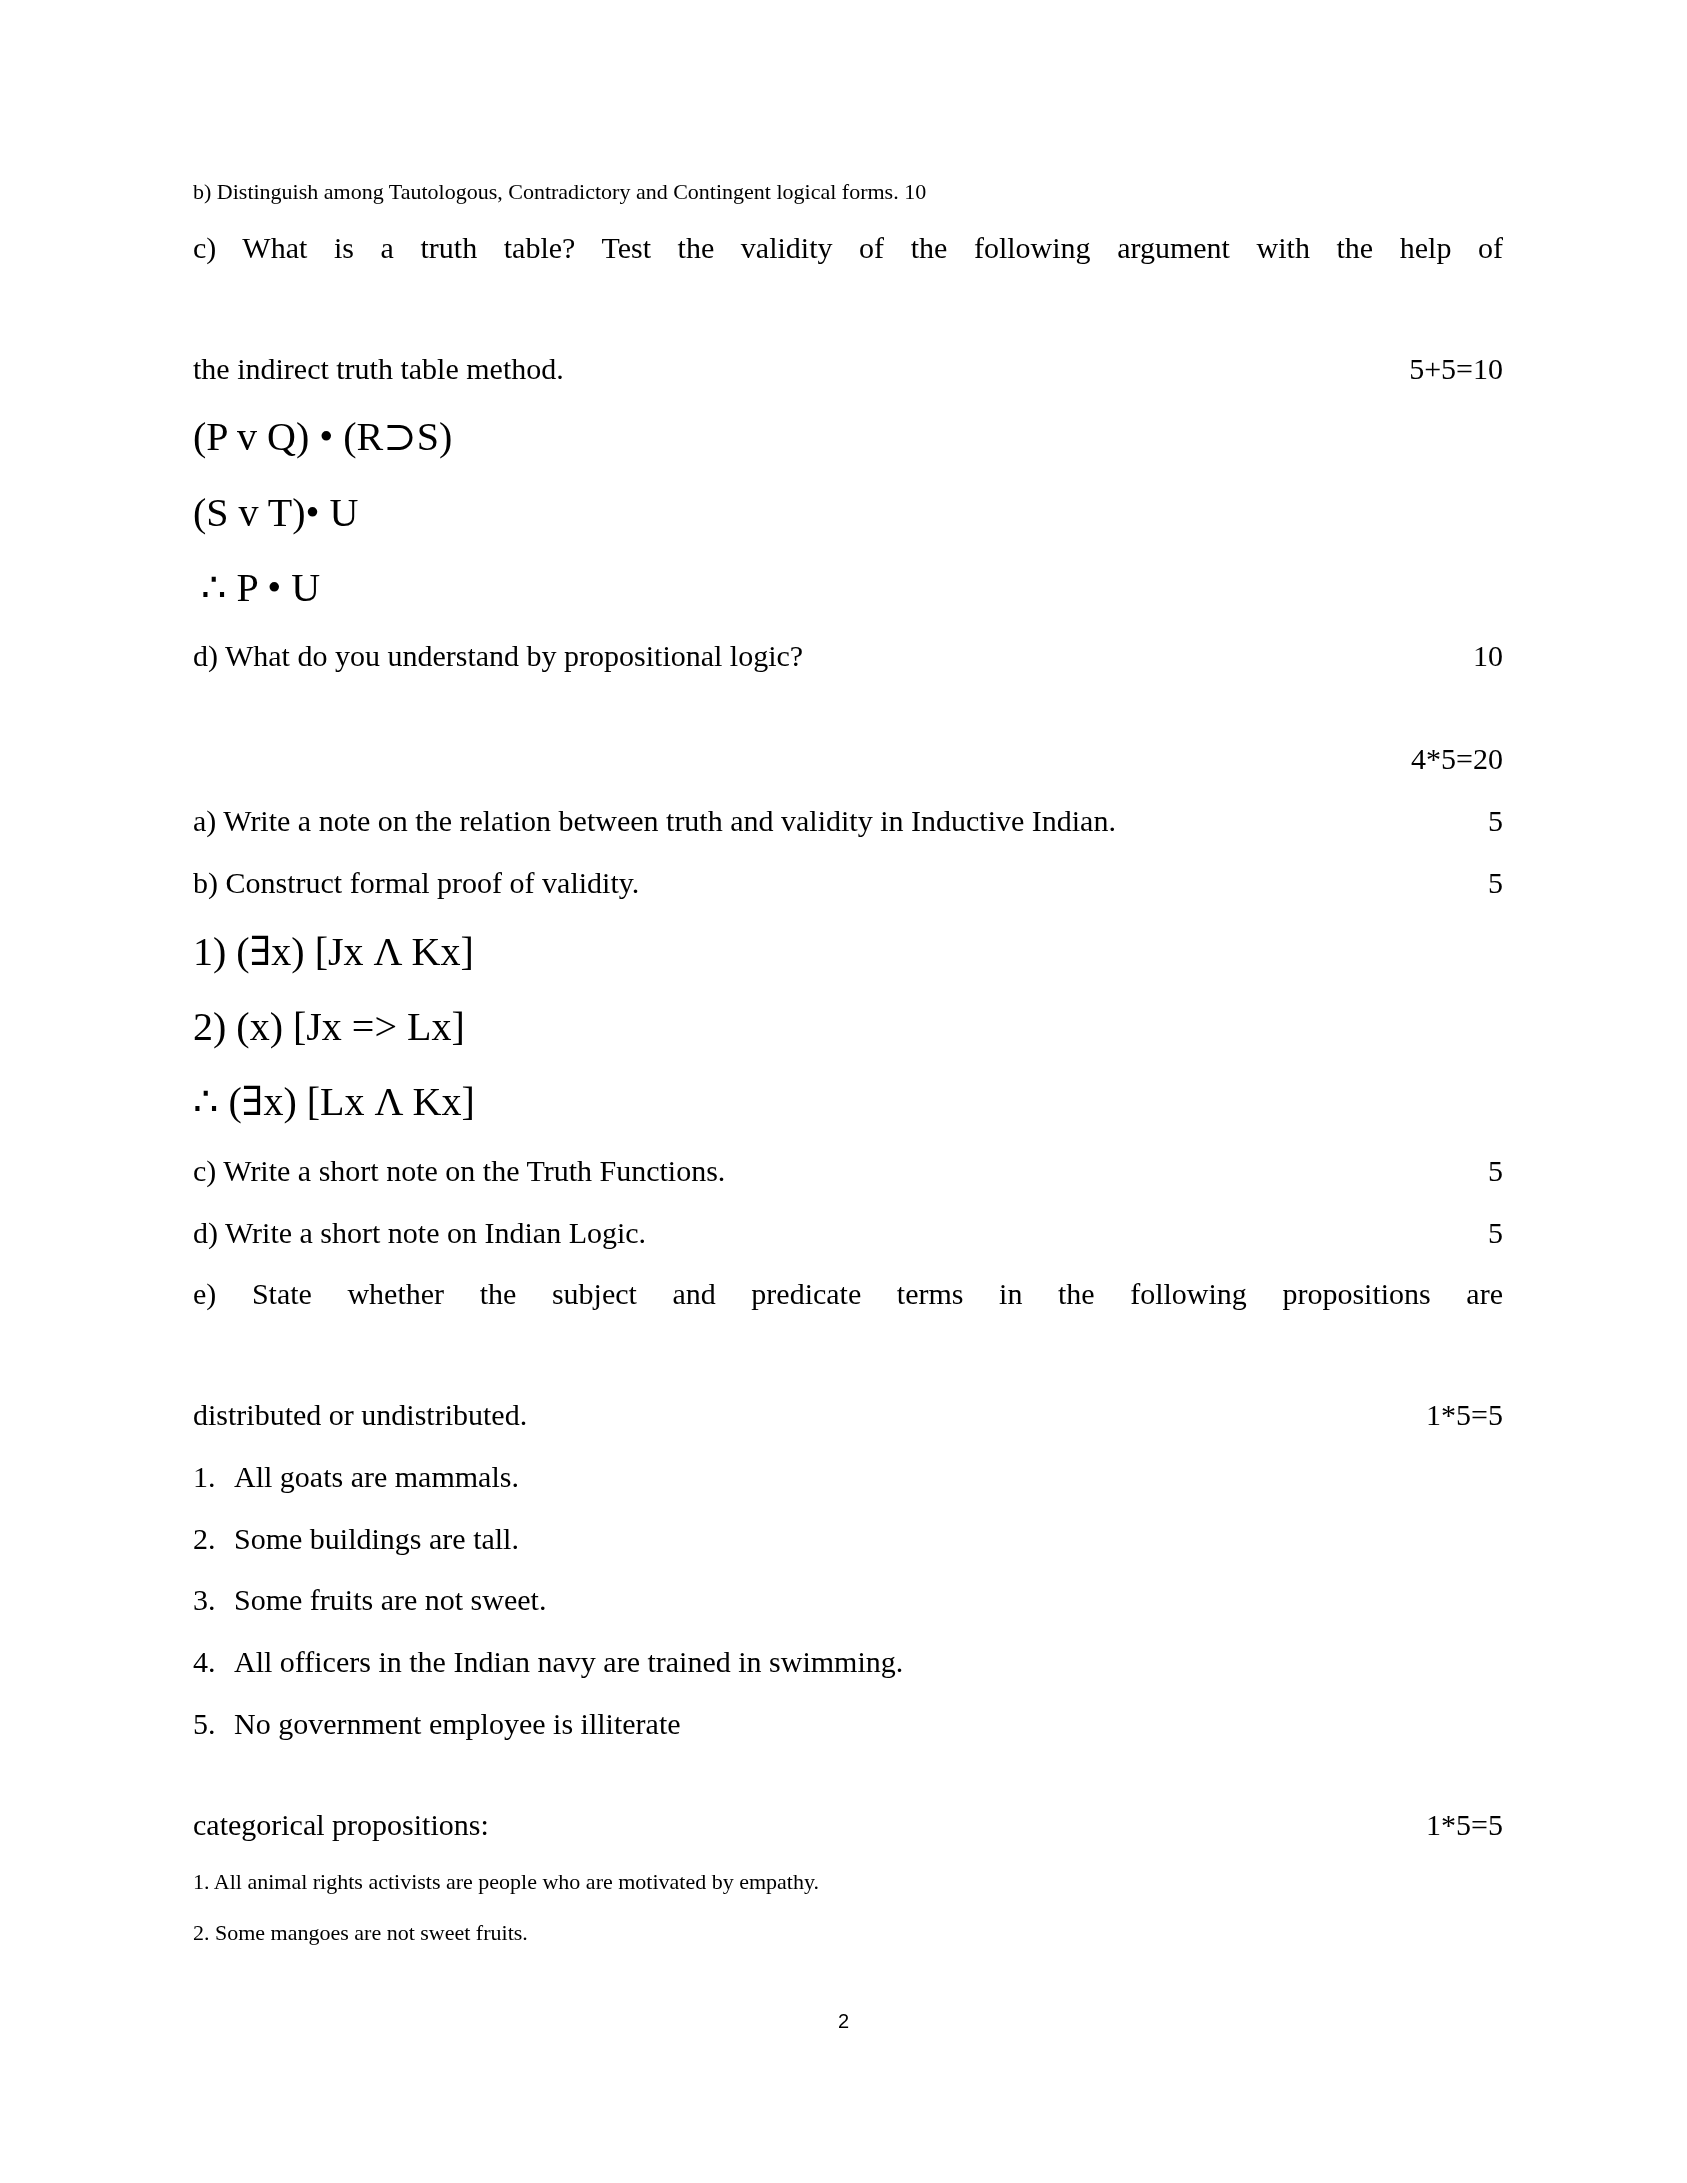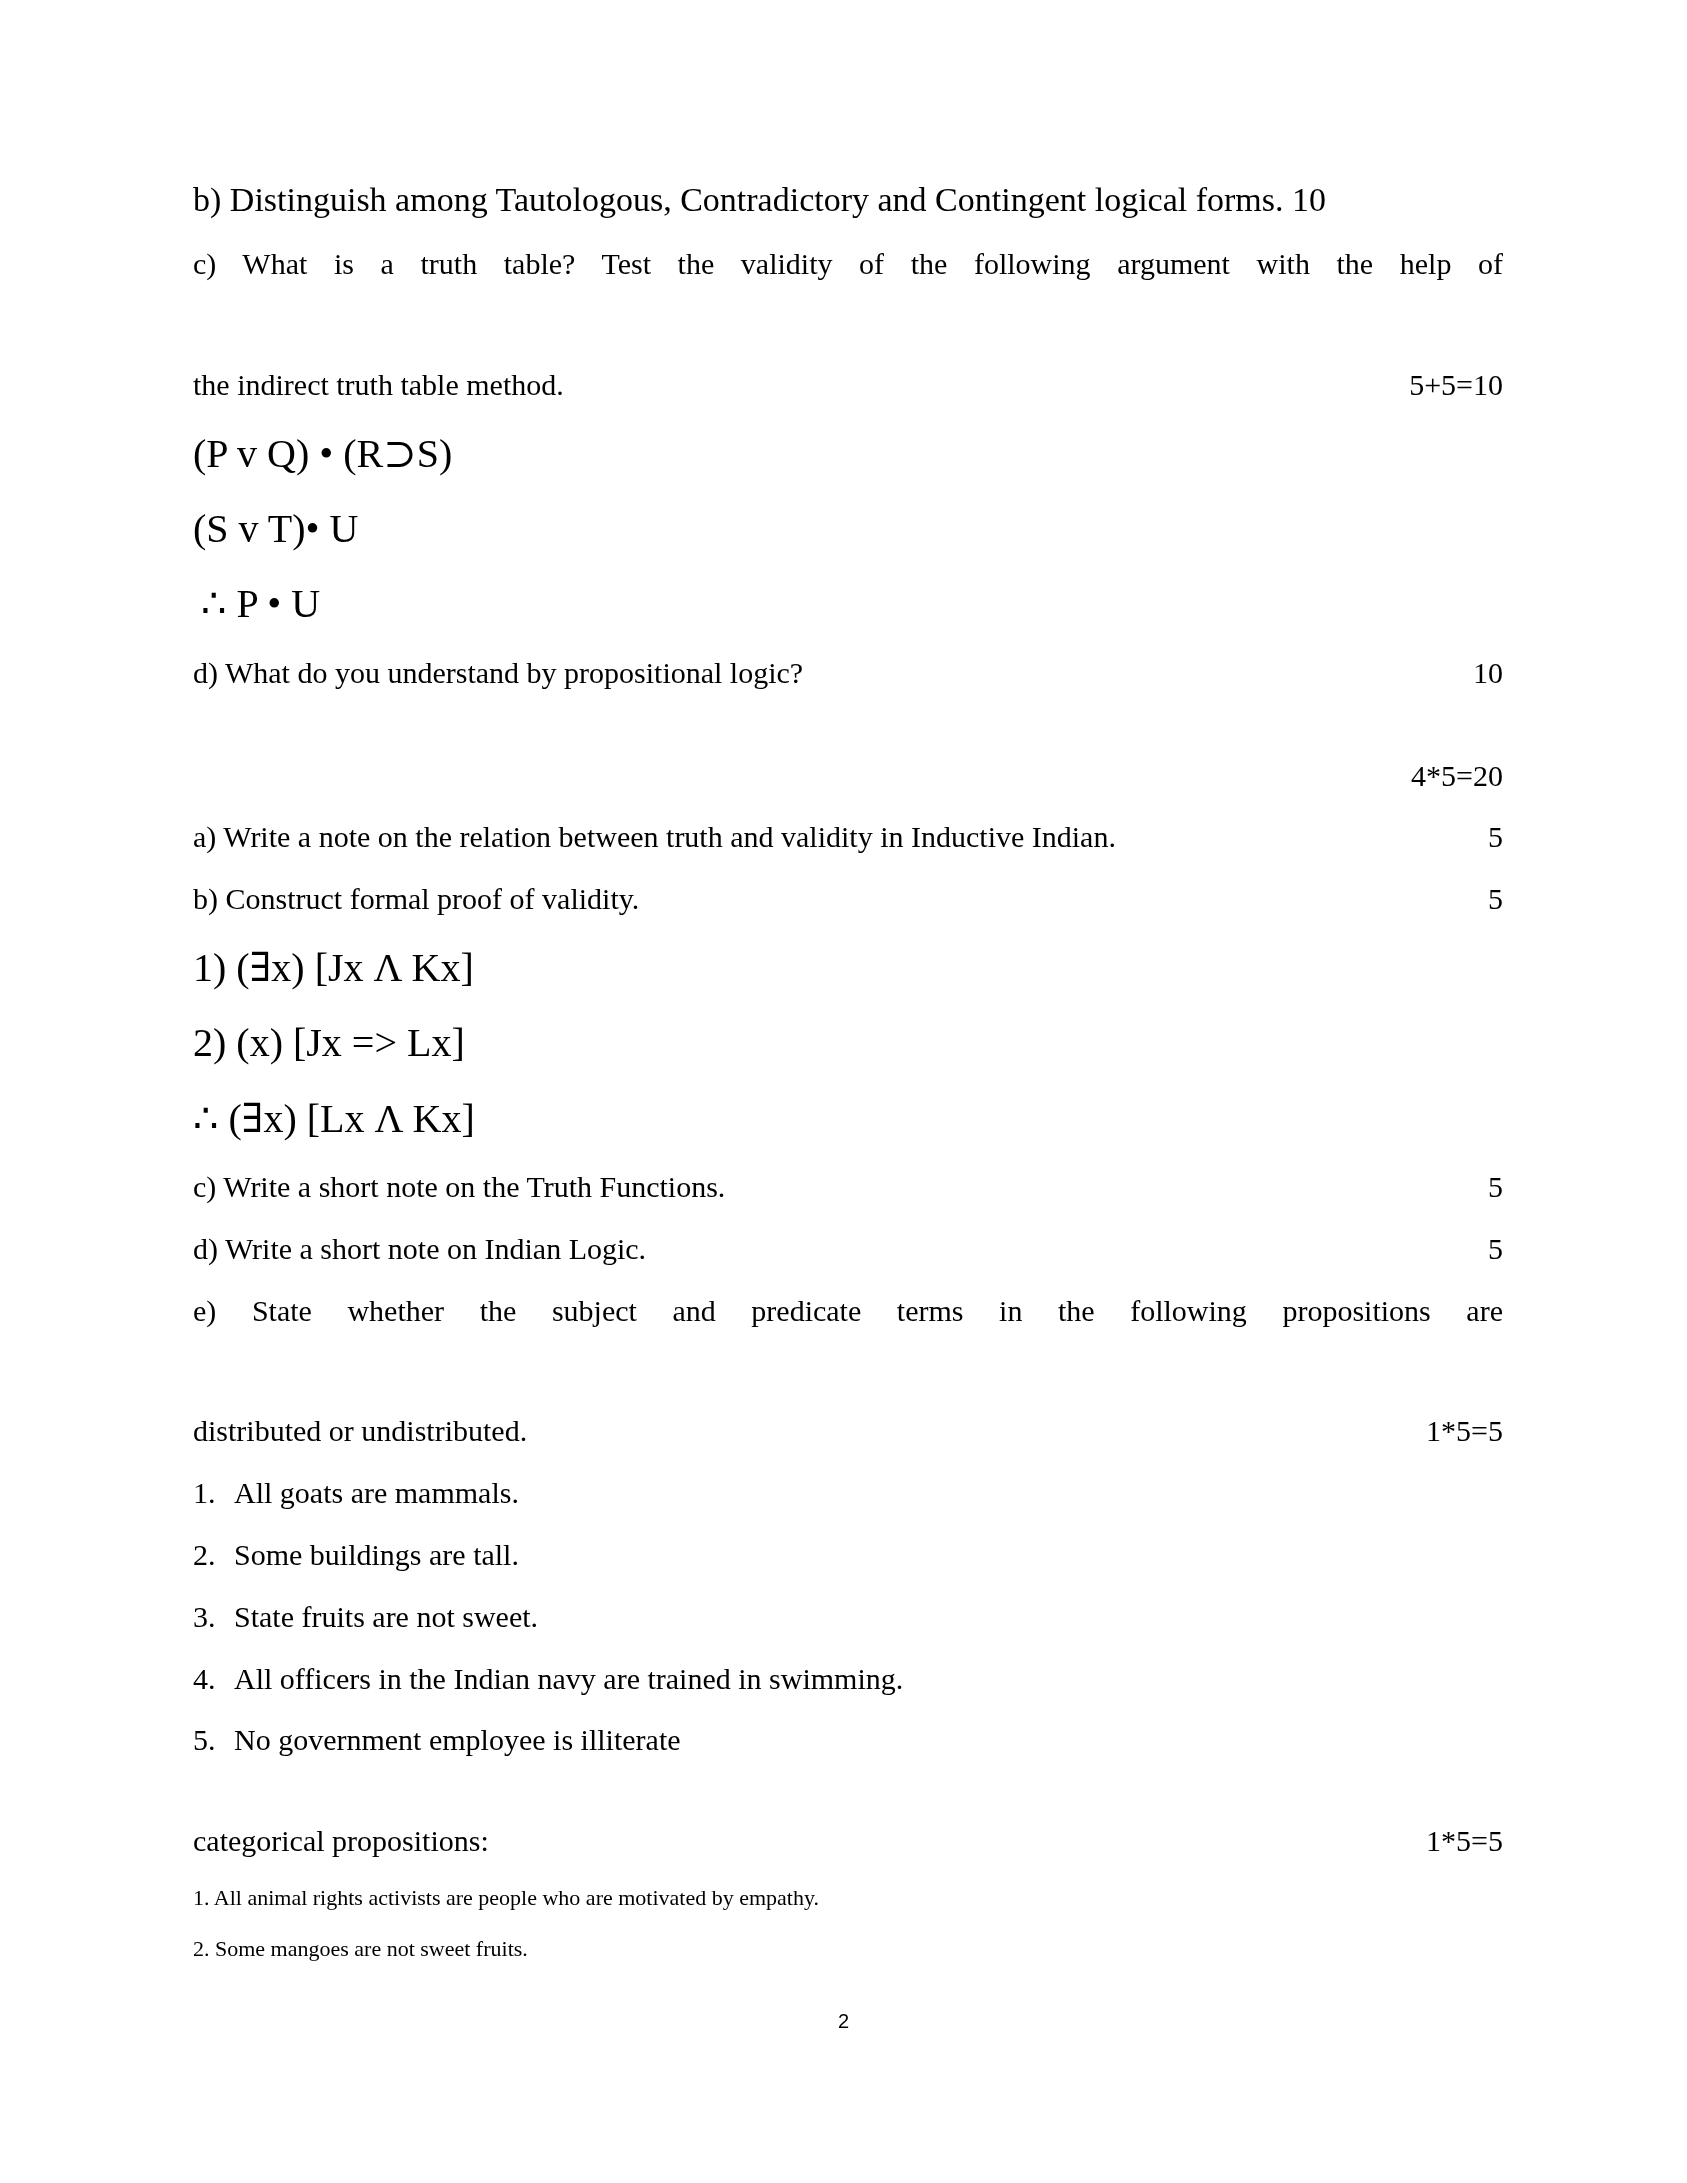--- a/index.html
+++ b/index.html
@@ -20,21 +20,21 @@
   }
   .content {
     position: absolute;
     left: 193px;
     top: 177px;
     width: 1310px;
   }
 
   
   .para {
-    font-size: 34px;
+    font-size: 22px;
     line-height: 1.36;
     text-align: justify;
     text-justify: inter-word;
     margin: 0 0 21px 0;
     position: relative;
   }
   .para.left { text-align: left; }
 
   
   .row {
@@ -182,21 +182,21 @@
     <div class="listitem">
       <span class="num">1.</span>
       <span class="body">All goats are mammals.</span>
     </div>
     <div class="listitem">
       <span class="num">2.</span>
       <span class="body">Some buildings are tall.</span>
     </div>
     <div class="listitem">
       <span class="num">3.</span>
-      <span class="body">State fruits are not sweet.</span>
+      <span class="body">Some fruits are not sweet.</span>
     </div>
     <div class="listitem">
       <span class="num">4.</span>
       <span class="body">All officers in the Indian navy are trained in swimming.</span>
     </div>
     <div class="listitem">
       <span class="num">5.</span>
       <span class="body">No government employee is illiterate</span>
     </div>
 

